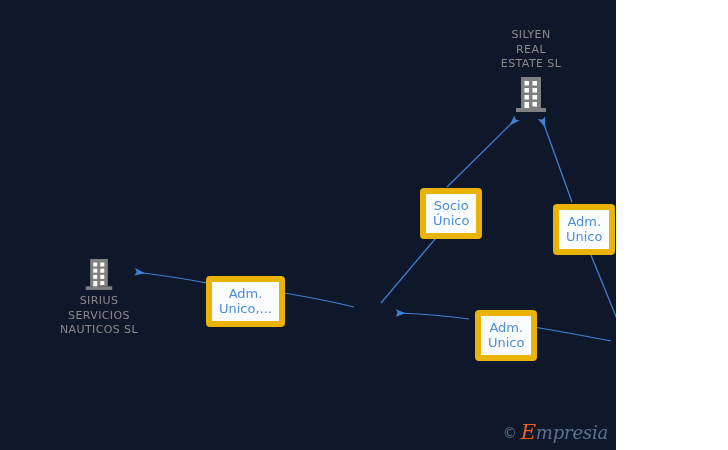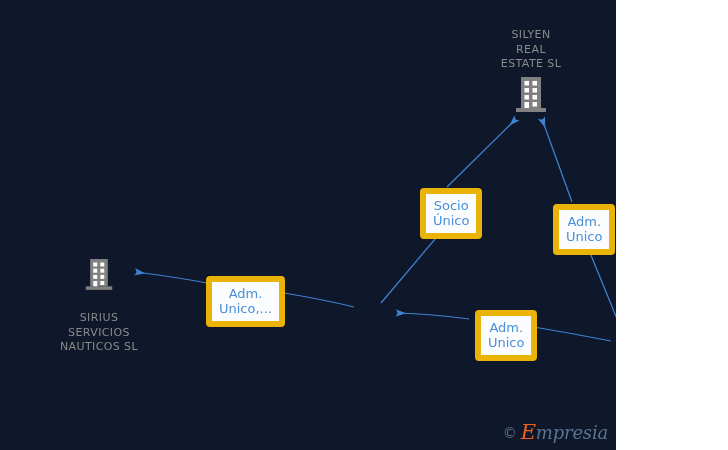--- a/index.html
+++ b/index.html
@@ -36,21 +36,21 @@
     margin: 0 auto;
     line-height: 0;
   }
   .node-label {
     display: block;
     font-size: 11px;
     line-height: 14.5px;
     letter-spacing: 0.4px;
     color: #8a8a8a;
     white-space: pre-line;
-    margin-top: 20px;
+    margin-top: 3px;
   }
   .node-label.above {
     margin-top: 0;
     margin-bottom: 3px;
   }
   .node-label.primary {
     color: #6e6e6e;
     font-weight: bold;
     letter-spacing: 0.6px;
   }

